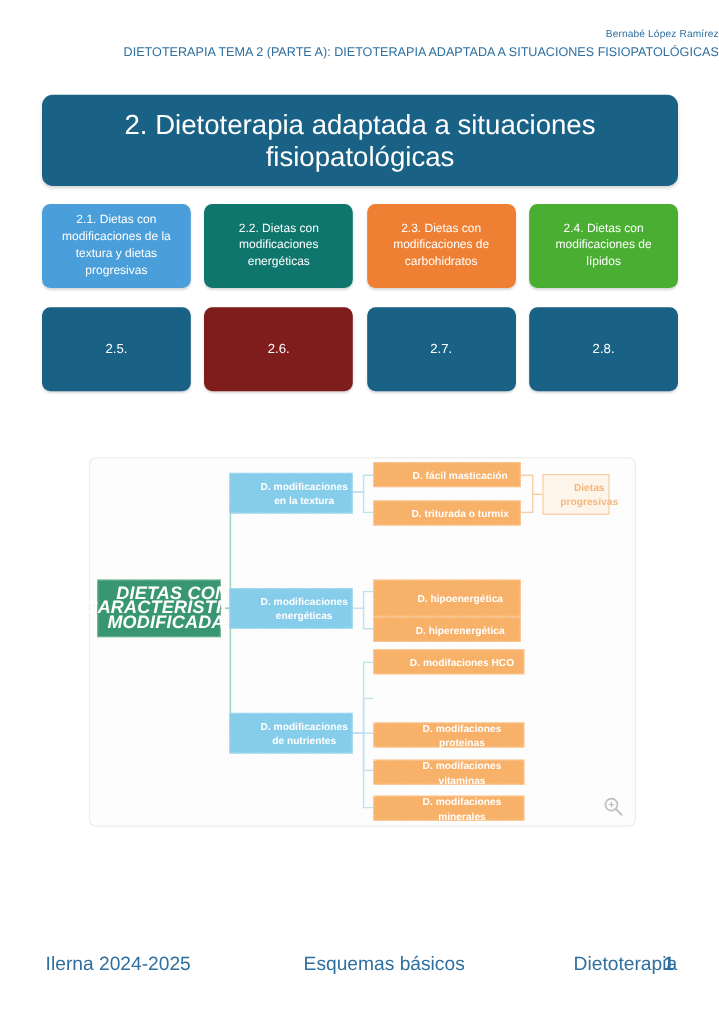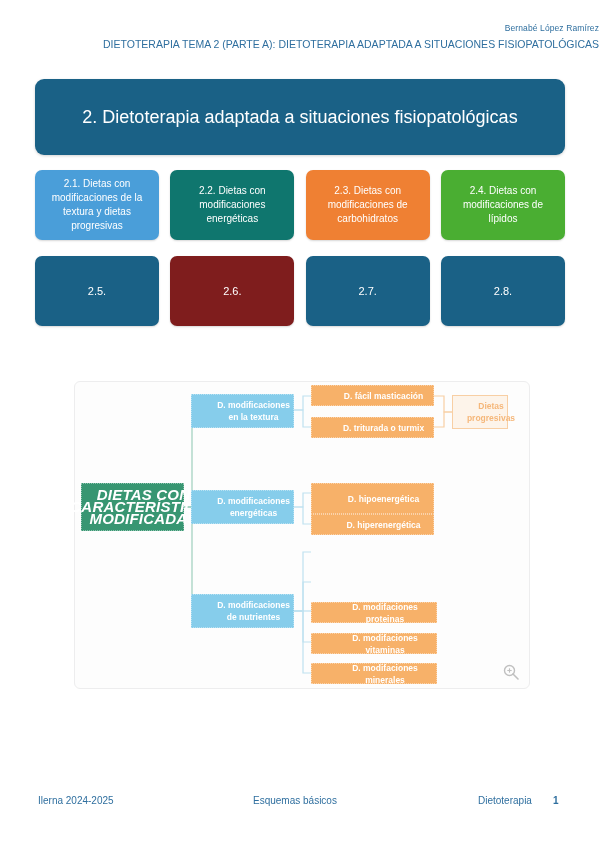--- a/index.html
+++ b/index.html
@@ -47,21 +47,21 @@
     height: 76px;
     background: #1a6186;
     border-radius: 9px;
     display: flex;
     align-items: center;
     justify-content: center;
     box-shadow: 0 1px 3px rgba(0,0,0,.18);
   }
   .title-banner span {
     color: #ffffff;
-    font-size: 18px;
+    font-size: 23px;
     line-height: 26px;
     text-align: center;
     padding: 0 26px;
     font-weight: 400;
   }
 
   
   .box-row {
     position: absolute;
     left: 35px;
@@ -154,21 +154,21 @@
   }
 
   
   .doc-footer {
     position: absolute;
     left: 0;
     top: 795px;
     width: 599px;
     height: 18px;
     color: #2f6f9f;
-    font-size: 10px;
+    font-size: 16px;
   }
   .doc-footer .f-left   { position: absolute; left: 38px;  top: 0; }
   .doc-footer .f-center { position: absolute; left: 253px; top: 0; }
   .doc-footer .f-right  { position: absolute; left: 478px; top: 0; }
   .doc-footer .f-page   { position: absolute; left: 553px; top: 0; font-weight: bold; }
 </style>
 </head>
 <body>
 
 <div class="doc-header">
@@ -259,20 +259,23 @@
   <div class="node n-orange" style="left:236px; top:101px; width:123px; height:31px;">
     <span>D. hipoenergética</span>
   </div>
   <div class="node n-orange" style="left:236px; top:132px; width:123px; height:21px;">
     <span>D. hiperenergética</span>
   </div>
 
   <div class="node n-blue" style="left:116px; top:212px; width:103px; height:34px;">
     <span>D. modificaciones de nutrientes</span>
   </div>
+  <div class="node n-orange" style="left:236px; top:159px; width:126px; height:21px;">
+    <span>D. modifaciones HCO</span>
+  </div>
   <div class="node n-orange" style="left:236px; top:220px; width:126px; height:21px;">
     <span>D. modifaciones proteinas</span>
   </div>
   <div class="node n-orange" style="left:236px; top:251px; width:126px; height:21px;">
     <span>D. modifaciones vitaminas</span>
   </div>
   <div class="node n-orange" style="left:236px; top:281px; width:126px; height:21px;">
     <span>D. modifaciones minerales</span>
   </div>
 

